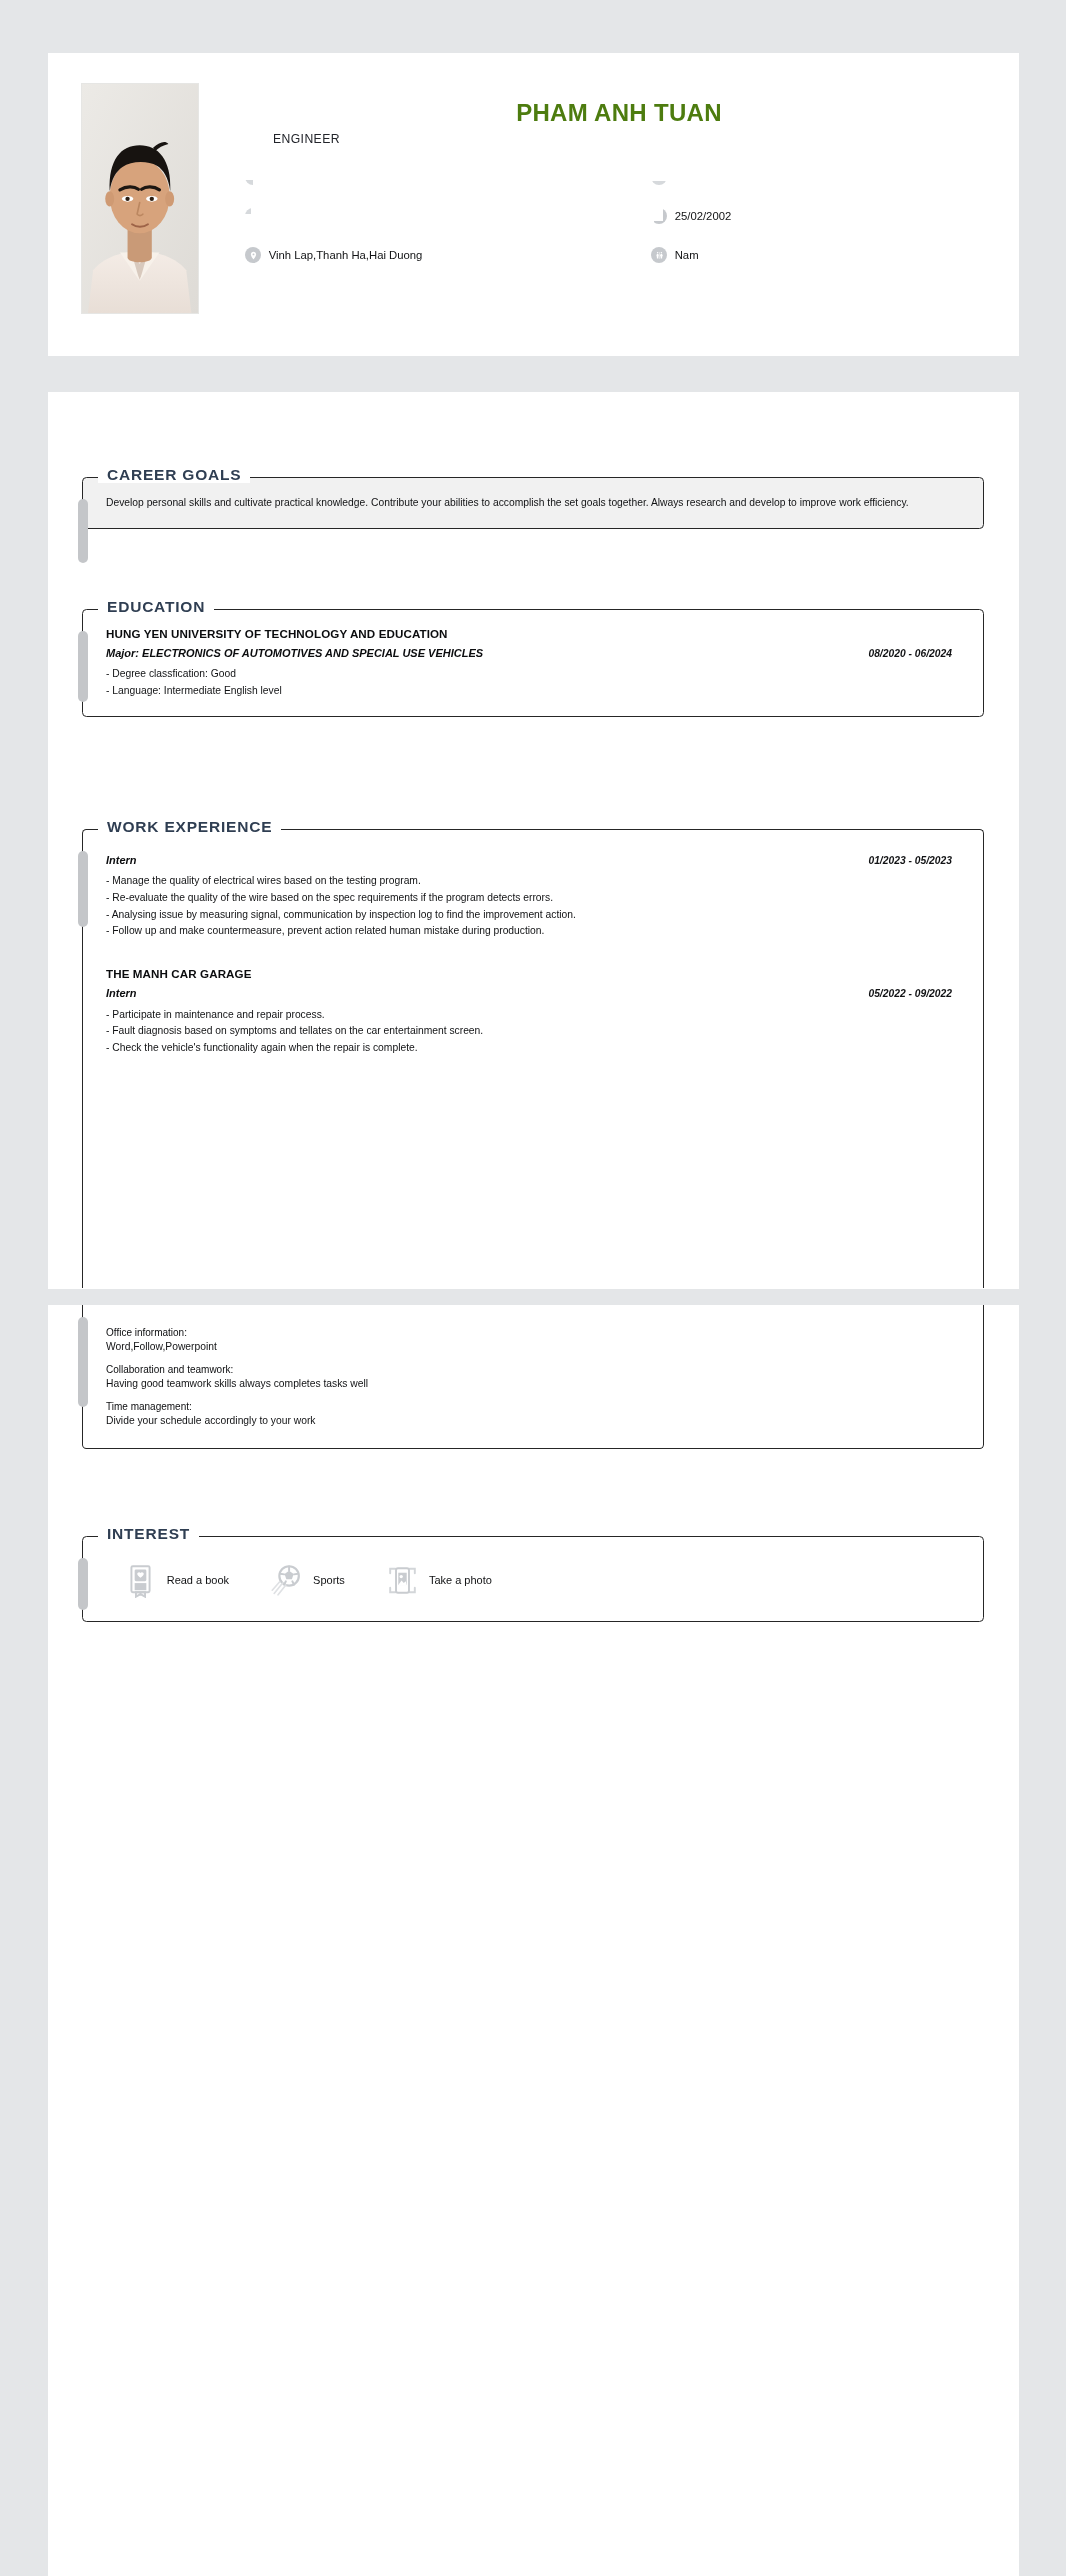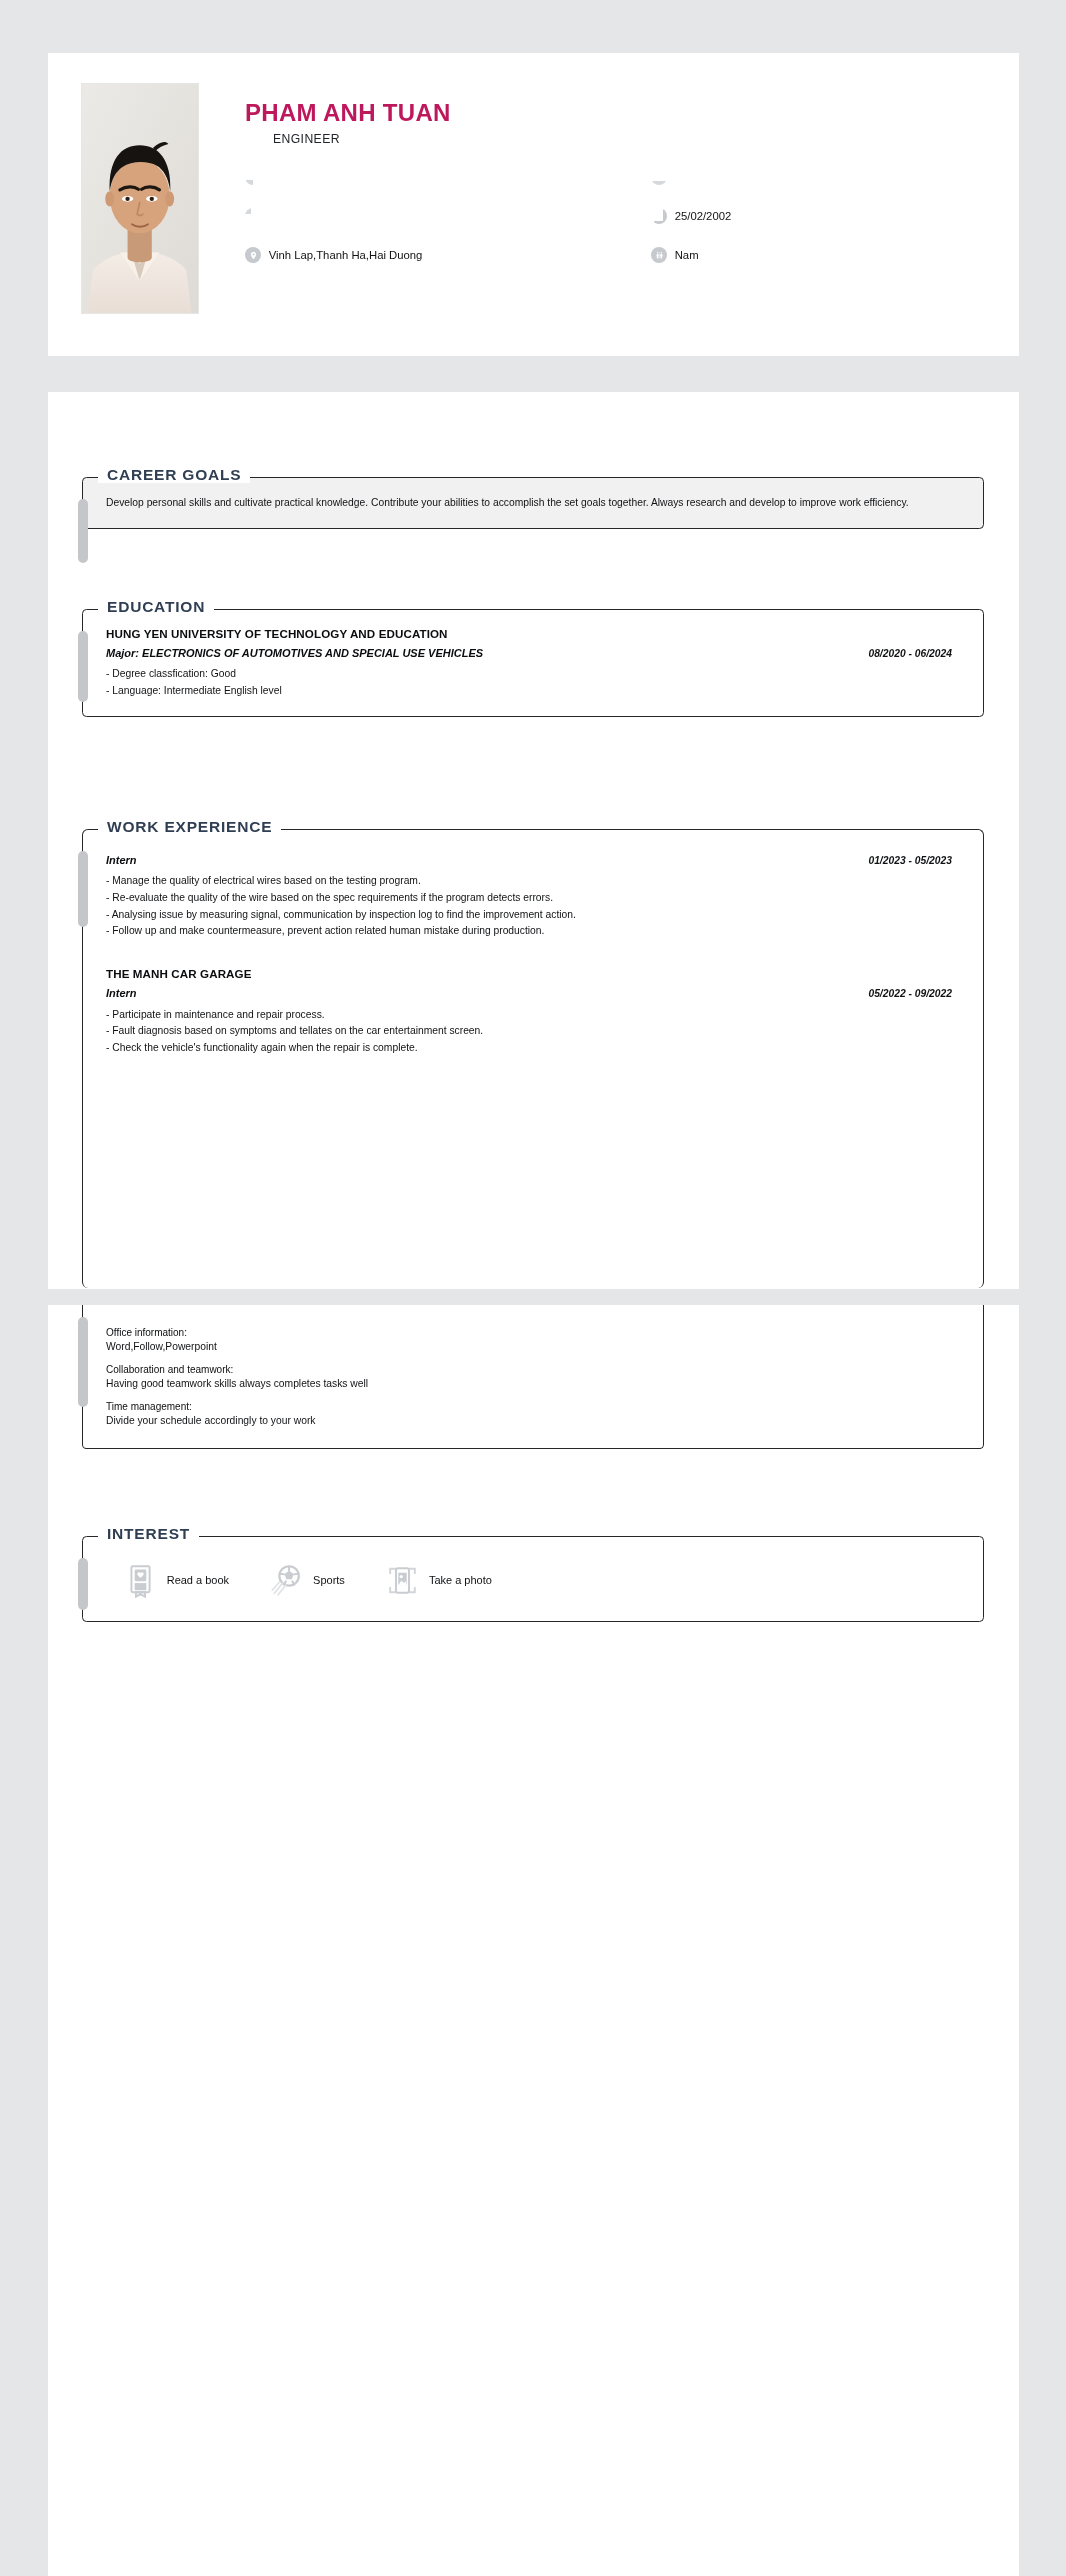--- a/index.html
+++ b/index.html
@@ -48,22 +48,23 @@
     overflow: hidden;
     position: relative;
   }
   .photo-frame svg { display: block; width: 100%; height: 100%; }
 
   .header-text { margin-left: 46px; flex: 1 1 auto; padding-top: 16.7px; }
   .full-name {
     font-size: 24px;
     font-weight: bold;
     letter-spacing: 0.3px;
-    color: #be185d;
+    color: #4d7c0f;
     line-height: 1.12;
+    text-align: center;
   }
   .job-title {
     font-size: 12.2px;
     color: #22242a;
     letter-spacing: 0.4px;
     margin-top: 5.8px;
     margin-left: 28px;
   }
 
   .contact-grid {
@@ -197,21 +198,20 @@
     margin-left: 9px;
     font-size: 11px;
     color: #111214;
     white-space: nowrap;
   }
   
   .clip-box-top {
     border-bottom: none;
     border-bottom-left-radius: 0;
     border-bottom-right-radius: 0;
-    border-radius: 6px;
   }
   .clip-box-bottom {
     border-top: none;
     border-top-left-radius: 0;
     border-top-right-radius: 0;
   }
 </style>
 </head>
 <body>
 

